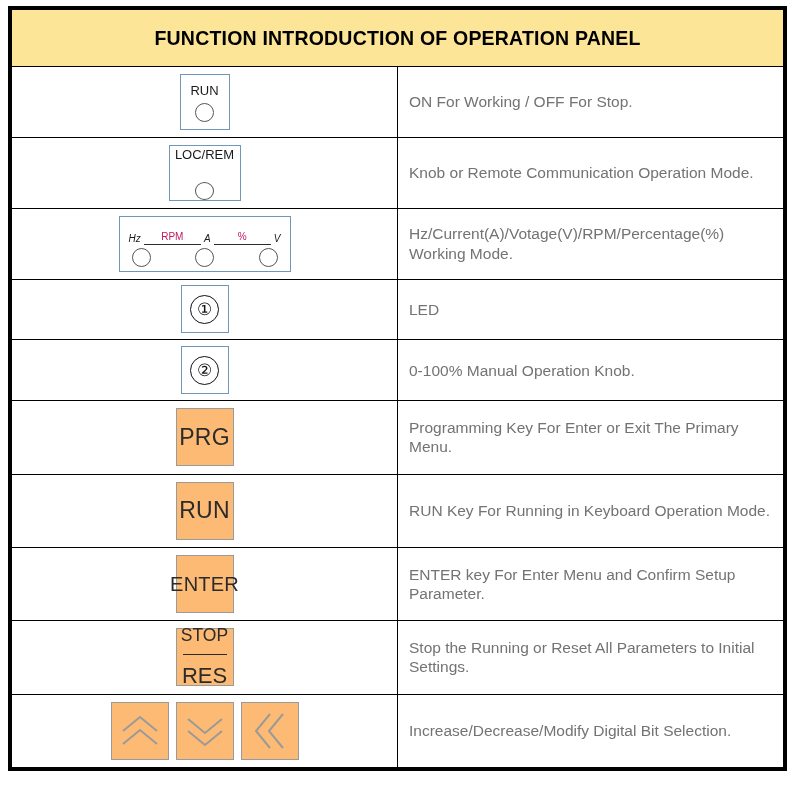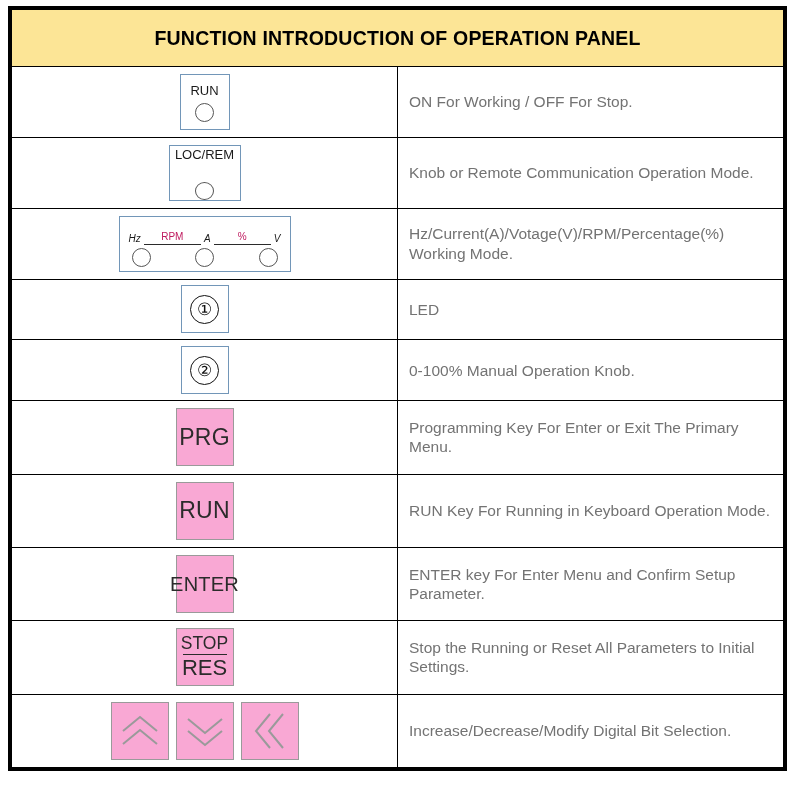--- a/index.html
+++ b/index.html
@@ -165,35 +165,35 @@
     align-items: center;
     justify-content: center;
     font-size: 17px;
     color: #111111;
     line-height: 1;
   }
 
   
   .keycap {
     border: 1.4px solid #9a9a9a;
-    background: #f9a8d4;
+    background: #fdba74;
     box-sizing: border-box;
     display: inline-flex;
     align-items: center;
     justify-content: center;
     color: #2b2b2b;
   }
   .key-sq { width: 58px; height: 58px; }
   .key-text { font-size: 23px; letter-spacing: 0.3px; }
   .key-text-sm { font-size: 20px; letter-spacing: 0.2px; }
 
   .key-stop {
     flex-direction: column;
     justify-content: center;
-    gap: 0;
+    gap: 8px;
   }
   .key-stop .top {
     font-size: 17.5px;
     line-height: 1.12;
   }
   .key-stop .divider {
     width: 44px;
     height: 0;
     border-top: 1.4px solid #2b2b2b;
     margin: 1px 0;

